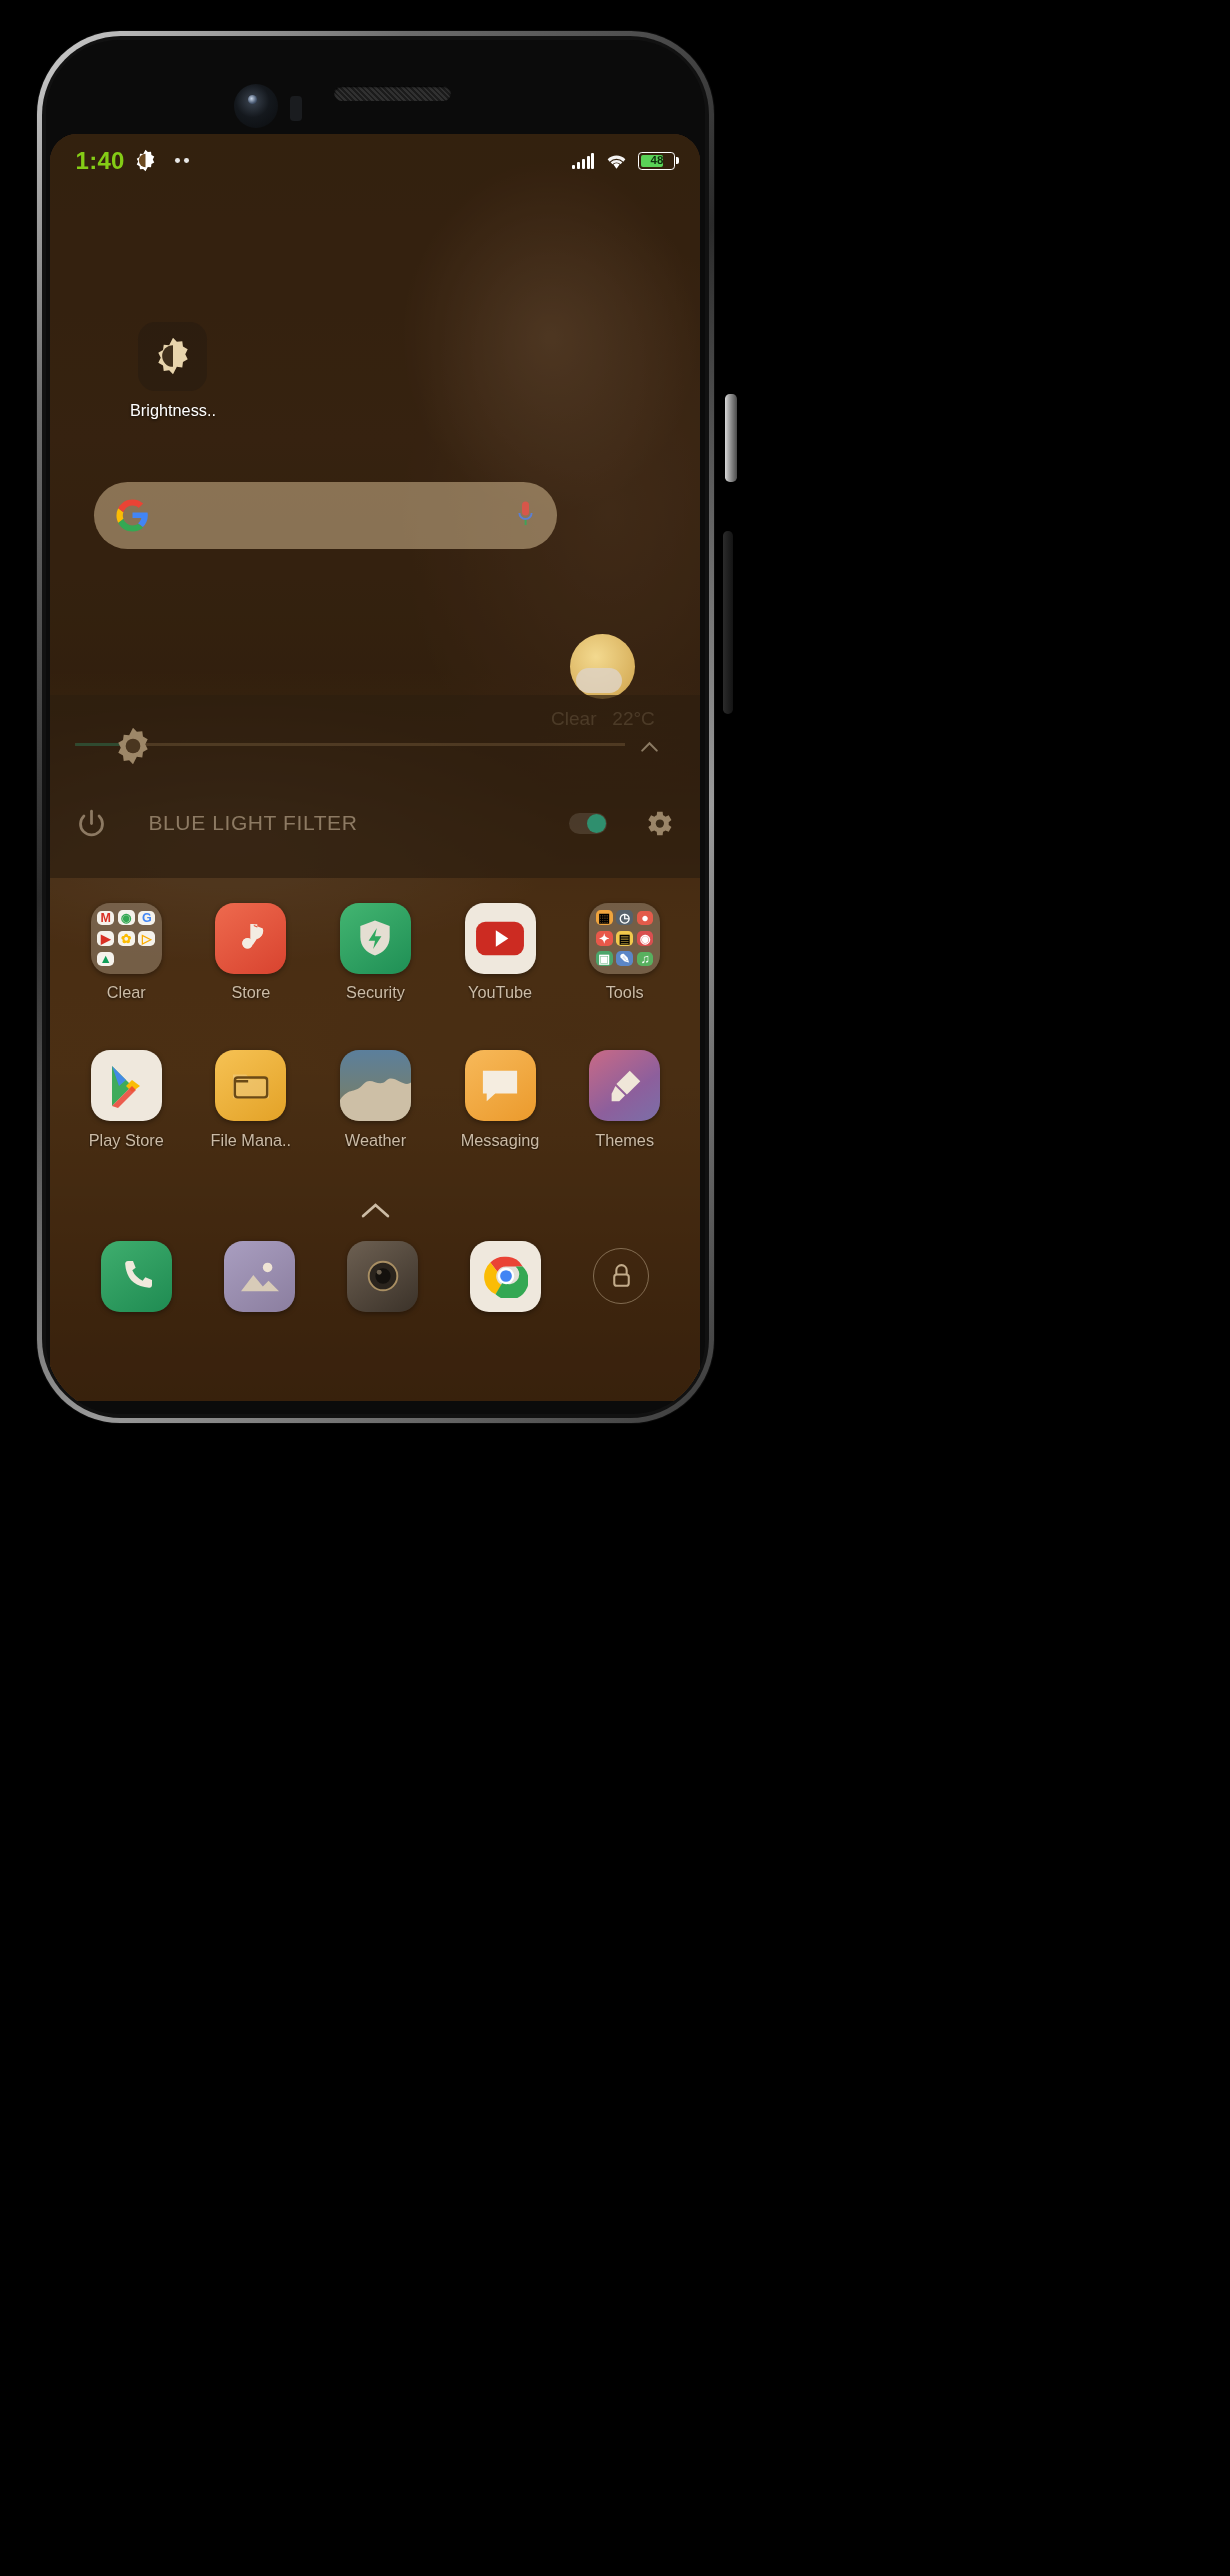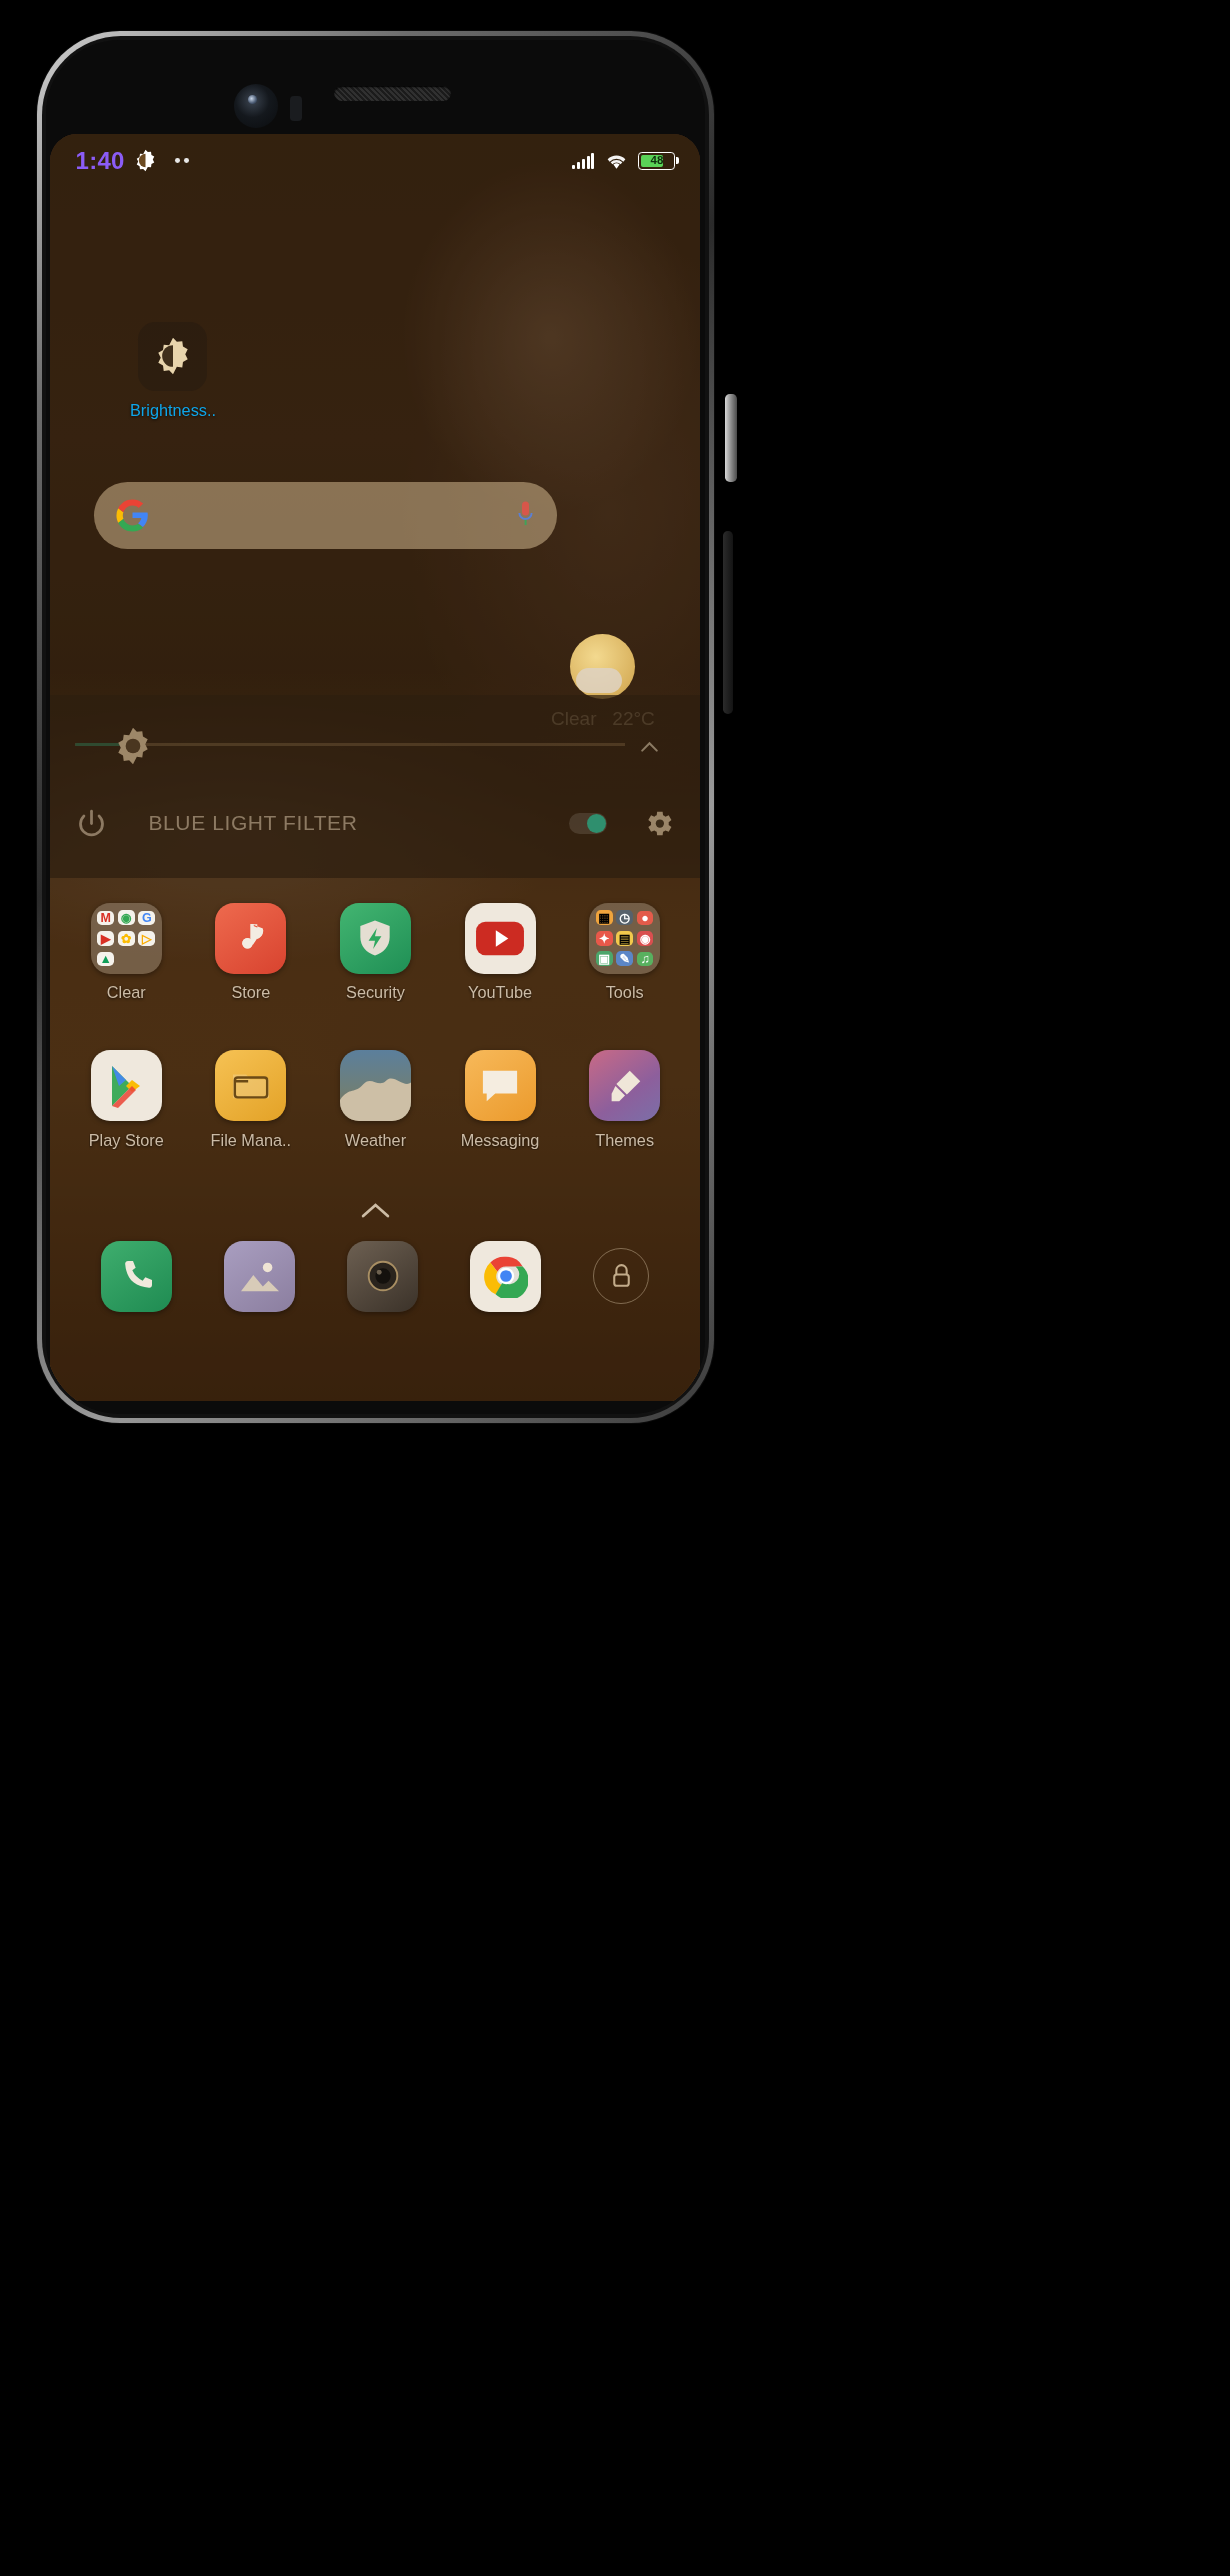--- a/index.html
+++ b/index.html
@@ -64,38 +64,38 @@
       linear-gradient(180deg,rgba(120,82,45,.0),rgba(150,100,52,.55) 30%,rgba(110,72,36,.75) 70%,rgba(80,50,24,.9));}
 
   
   .tint{position:absolute;inset:0;background:rgba(92,52,12,.46);pointer-events:none;}
   .dim{position:absolute;inset:0;background:rgba(0,0,0,.34);pointer-events:none;}
 
   
   .statusbar{position:absolute;left:0;top:0;right:0;height:54px;display:flex;align-items:center;
     justify-content:space-between;padding:0 25px;box-sizing:border-box;z-index:6;}
   .sb-left{display:flex;align-items:center;gap:8.7px;}
-  .sb-time{color:#8b5cf6;font-size:24px;font-weight:bold;letter-spacing:0.3px;}
+  .sb-time{color:#84cc16;font-size:24px;font-weight:bold;letter-spacing:0.3px;}
   .sb-right{display:flex;align-items:center;gap:9.6px;}
   .dots{display:flex;gap:4.8px;margin-left:7.7px;}
   .dots i{width:4.8px;height:4.8px;border-radius:50%;background:#e8e8e8;display:block;}
   .sig{display:flex;align-items:flex-end;gap:1.9px;height:17.3px;}
   .sig b{display:block;width:2.9px;background:#fff;border-radius:1px;}
   .sig b:nth-child(1){height:4.8px}.sig b:nth-child(2){height:7.7px}
   .sig b:nth-child(3){height:10.6px}.sig b:nth-child(4){height:13.5px}.sig b:nth-child(5){height:16.3px}
   .batt{position:relative;width:37px;height:18px;border:1.9px solid #fff;border-radius:3.8px;
     display:flex;align-items:center;padding:1.9px;box-sizing:border-box;}
   .batt:after{content:"";position:absolute;right:-4.8px;top:4.8px;width:2.9px;height:6.7px;background:#fff;border-radius:0 1.9px 1.9px 0;}
   .batt-fill{background:#5ad257;height:100%;width:70%;border-radius:1.9px;}
   .batt-num{position:absolute;left:0;right:0;text-align:center;font-size:11.5px;color:#10300f;font-weight:bold;line-height:14.4px;}
 
   
   .bright-tile{position:absolute;left:88px;top:188px;width:69px;height:69px;border-radius:17.3px;
     background:rgba(40,28,16,.62);display:flex;align-items:center;justify-content:center;z-index:5;}
-  .bright-label{position:absolute;left:38px;top:267px;width:169px;text-align:center;color:#0ea5e9;
+  .bright-label{position:absolute;left:38px;top:267px;width:169px;text-align:center;color:#ffffff;
     font-size:16.3px;z-index:5;text-shadow:0 1px 2.9px rgba(0,0,0,.7);}
   .sunmoon{width:42px;height:42px;position:relative;}
 
   
   .searchbar{position:absolute;left:44px;top:348px;width:463px;height:67px;border-radius:34px;
     background:rgba(208,182,142,.55);display:flex;align-items:center;justify-content:space-between;
     padding:0 21px;box-sizing:border-box;z-index:5;}
   .g-logo{width:35px;height:35px;}
   .mic{width:21px;height:35px;position:relative;}
 

